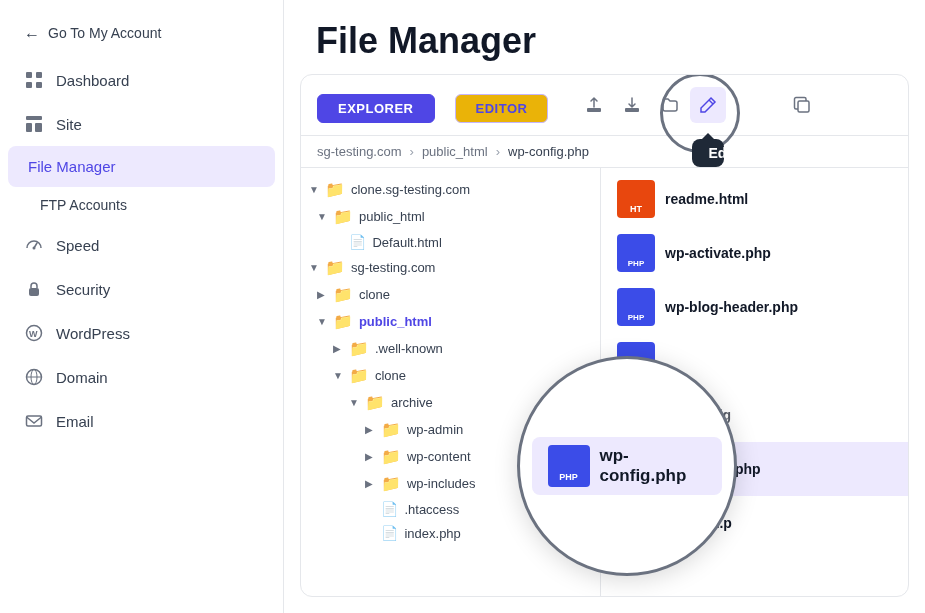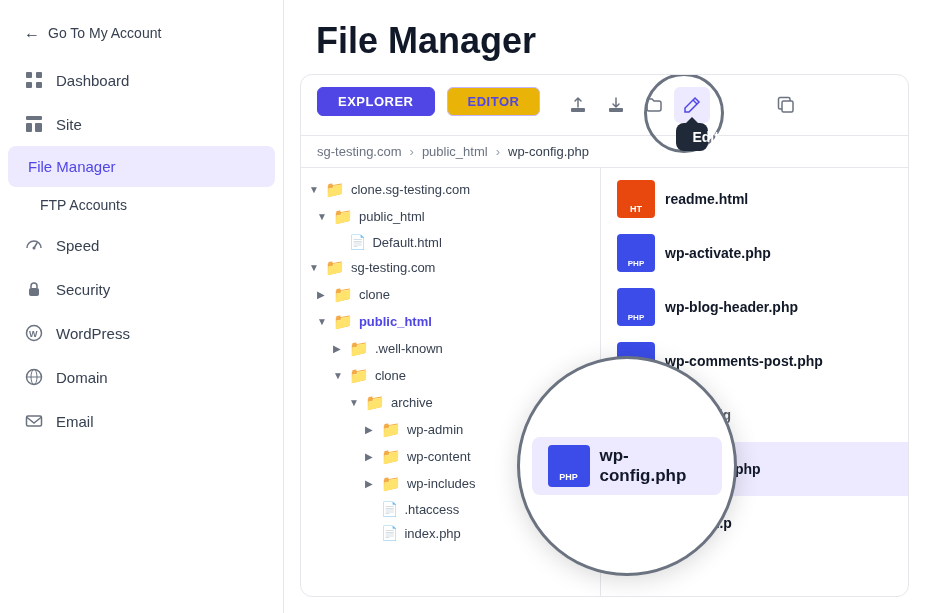--- a/index.html
+++ b/index.html
@@ -89,22 +89,22 @@
       margin: 0 16px 16px;
       display: flex;
       flex-direction: column;
       overflow: hidden;
       position: relative;
     }
 
     
     .toolbar {
       display: flex;
-      align-items: flex-start;
-      gap: 12px;
+      align-items: flex-end;
+      gap: 20px;
       padding: 12px 16px;
       border-bottom: 1px solid #e5e7eb;
     }
     .toolbar-btn {
       padding: 6px 20px;
       border-radius: 6px;
       border: 1px solid transparent;
       font-size: 13px;
       font-weight: 700;
       cursor: pointer;
@@ -436,21 +436,21 @@
         <div style="position:relative; display:flex; align-items:center;">
           <button class="toolbar-icon-btn highlighted" style="position:relative; z-index:60;">
             <svg width="20" height="20" viewBox="0 0 20 20" fill="none">
               <path d="M13 3 L17 7 L7 17 L3 17 L3 13 L13 3Z" stroke="#4f46e5" stroke-width="1.5" fill="#ede9fe"></path>
               <path d="M11 5 L15 9" stroke="#4f46e5" stroke-width="1.5"></path>
             </svg>
           </button>
 
           <div class="edit-icon-circle"></div>
 
-          <div class="edit-tooltip" style="top:36px; left:50%; transform:translateX(-50%);">Edit</div>
+          <div class="edit-tooltip" style="top:52px; left:50%; transform:translateX(-50%);">Edit</div>
         </div>
         <button class="toolbar-icon-btn" style="margin-left:56px;">
           <svg width="18" height="18" viewBox="0 0 18 18" fill="none">
             <rect x="5" y="5" width="11" height="11" rx="1.5" stroke="#6b7280" stroke-width="1.5" fill="none"></rect>
             <path d="M5 13H3a1.5 1.5 0 0 1-1.5-1.5V3A1.5 1.5 0 0 1 3 1.5h8.5A1.5 1.5 0 0 1 13 3v2" stroke="#6b7280" stroke-width="1.5" fill="none"></path>
           </svg>
         </button>
       </div>
     </div>
 
@@ -551,21 +551,20 @@
           <span class="file-name">wp-activate.php</span>
         </div>
 
         <div class="file-row">
           <div class="file-ext-badge badge-php" style="background:#3b4ce8; color:#fff; font-size:8px; font-weight:700; border-radius:4px; width:38px; height:38px; display:flex; align-items:flex-end; justify-content:center; padding-bottom:4px;">PHP</div>
           <span class="file-name">wp-blog-header.php</span>
         </div>
 
         <div class="file-row">
           <div class="file-ext-badge badge-php" style="background:#3b4ce8; color:#fff; font-size:8px; font-weight:700; border-radius:4px; width:38px; height:38px; display:flex; align-items:flex-end; justify-content:center; padding-bottom:4px;">PHP</div>
-          <span class="file-name">wp-comments-post.php</span>
         </div>
 
         <div class="file-row" style="opacity:0.7;">
           <div class="file-ext-badge badge-php" style="background:#3b4ce8; color:#fff; font-size:8px; font-weight:700; border-radius:4px; width:38px; height:38px; display:flex; align-items:flex-end; justify-content:center; padding-bottom:4px;">PHP</div>
           <span class="file-name">wp-config</span>
         </div>
 
         <div class="file-row selected">
           <div class="file-ext-badge badge-php" style="background:#3b4ce8; color:#fff; font-size:8px; font-weight:700; border-radius:4px; width:38px; height:38px; display:flex; align-items:flex-end; justify-content:center; padding-bottom:4px;">PHP</div>
           <span class="file-name" style="font-weight:600; color:#111827;">wp-config.php</span>

